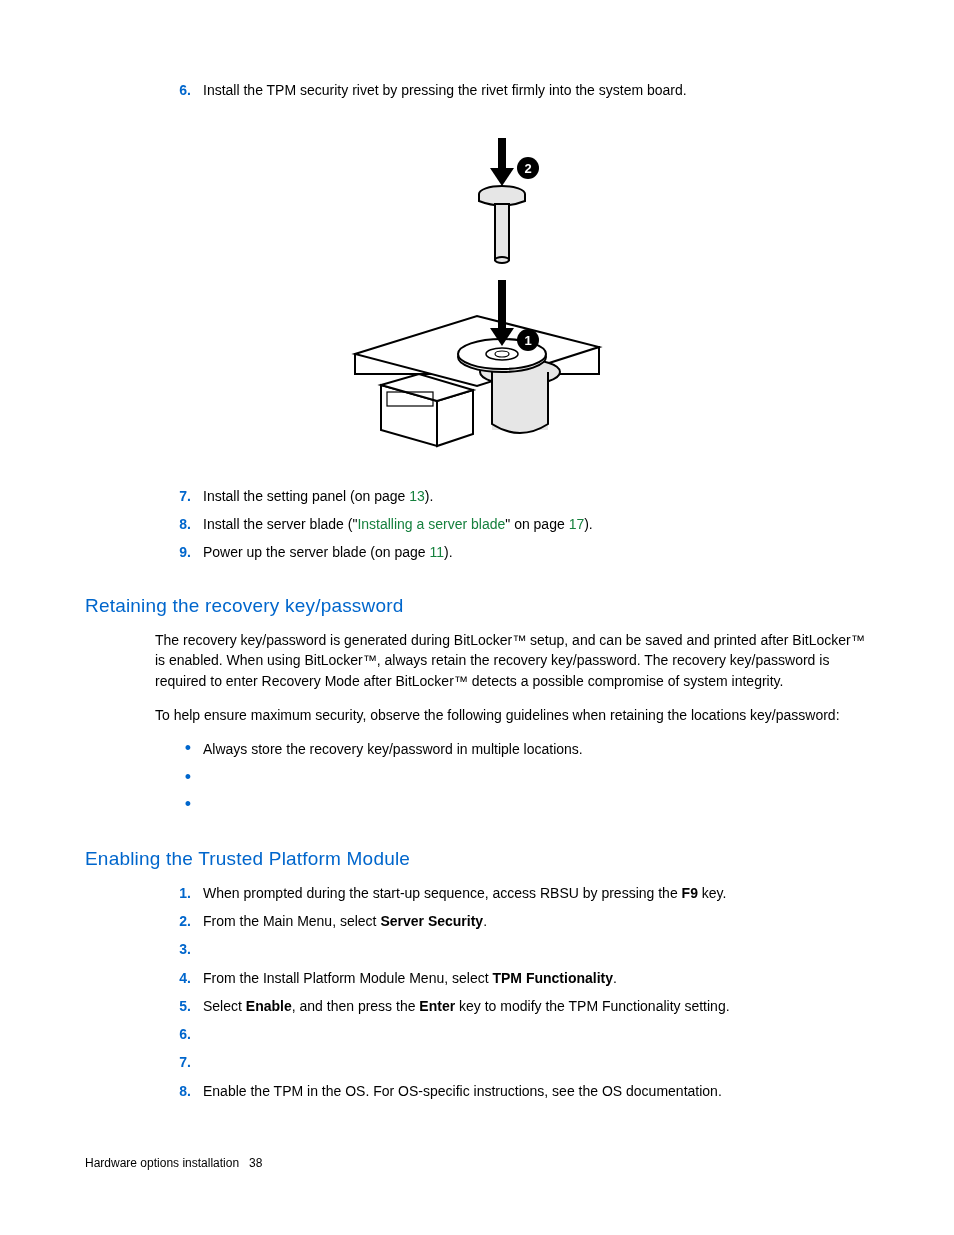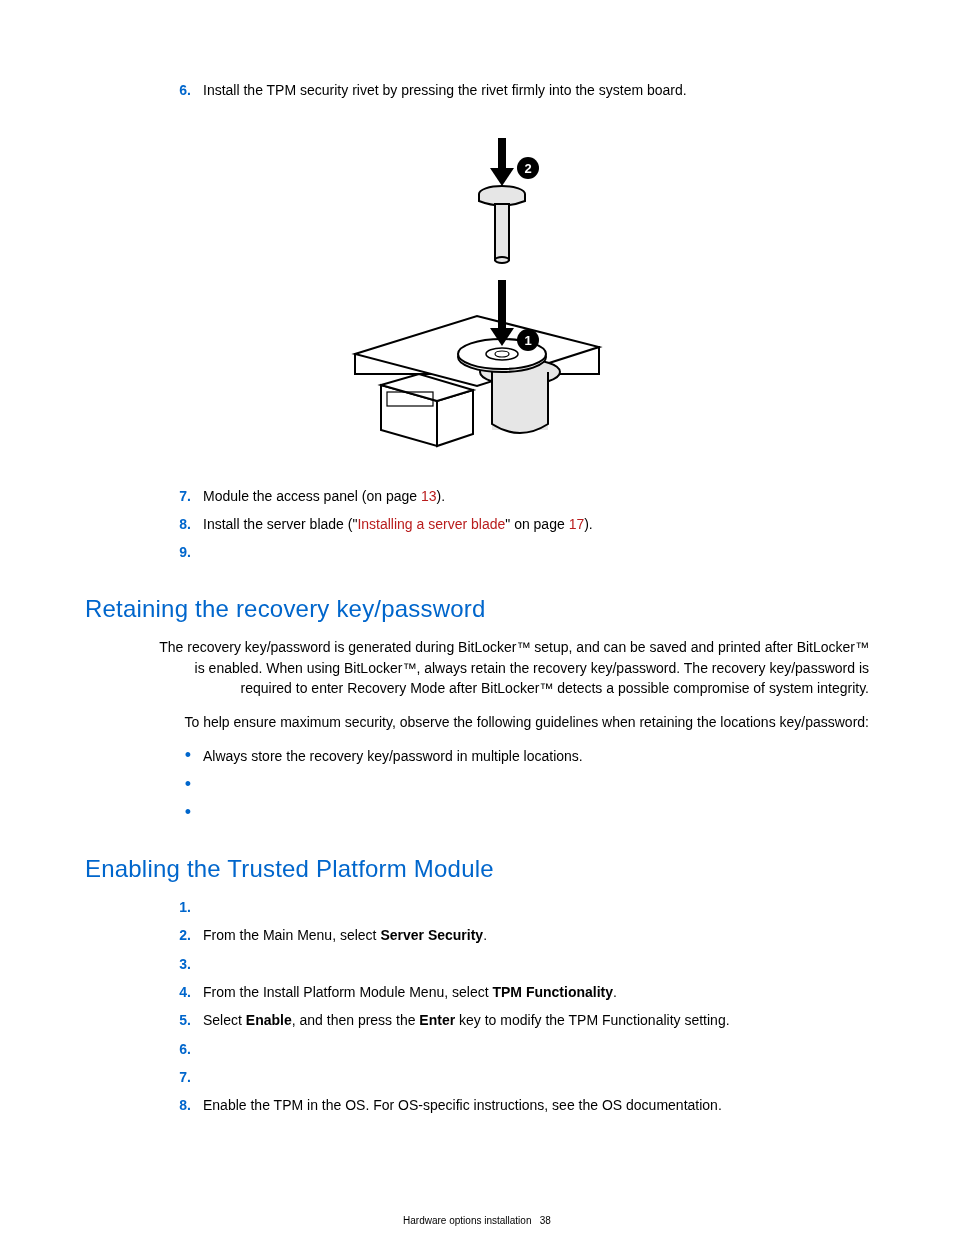--- a/index.html
+++ b/index.html
@@ -29,49 +29,48 @@
   .ol-text { flex: 1; }
   .figure {
     text-align: center;
     margin: 30px 0 30px 0;
   }
   .figure svg { display: inline-block; }
   h2 {
     font-family: Arial, Helvetica, sans-serif;
     font-weight: normal;
     color: #0066cc;
-    font-size: 24px;
+    font-size: 19px;
     margin: 30px 0 10px 0;
     letter-spacing: 0.2px;
   }
   .para {
     padding-left: 70px;
     margin-bottom: 14px;
-    text-align: right;
   }
   .b-row {
     display: flex;
     padding-left: 70px;
     margin-bottom: 8px;
   }
   .bullet {
     color: #0066cc;
     font-size: 18px;
     line-height: 1.1;
     min-width: 36px;
     text-align: right;
     padding-right: 12px;
     flex-shrink: 0;
   }
-  .link { color: #b91c1c; }
+  .link { color: #15803d; }
   .bold { font-weight: bold; }
   .footer {
-    margin-top: 98px;
-    text-align: center;
-    font-size: 10px;
+    margin-top: 54px;
+    text-align: left;
+    font-size: 12px;
   }
 </style>
 </head>
 <body>
 
 <div class="ol-row">
   <div class="ol-num">6.</div>
   <div class="ol-text">Install the TPM security rivet by pressing the rivet firmly into the system board.</div>
 </div>
 
@@ -111,31 +110,34 @@
   <line x1="225" y1="150" x2="225" y2="202" stroke="#000" stroke-width="8"></line>
   <polygon points="225,216 213,198 237,198" fill="#000"></polygon>
   <circle cx="251" cy="210" r="11" fill="#000"></circle>
   <text x="251" y="215" text-anchor="middle" fill="#fff" font-size="13" font-weight="bold">1</text>
 </svg>
 </div>
 
 <div class="ol-row">
   <div class="ol-num">7.</div>
   <div class="ol-text">
-    <span>Module the access panel (on page </span><span class="link">13</span><span>).</span>
+    <span>Install the setting panel (on page </span><span class="link">13</span><span>).</span>
   </div>
 </div>
 <div class="ol-row">
   <div class="ol-num">8.</div>
   <div class="ol-text">
     <span>Install the server blade ("</span><span class="link">Installing a server blade</span><span>" on page </span><span class="link">17</span><span>).</span>
   </div>
 </div>
 <div class="ol-row">
   <div class="ol-num">9.</div>
+  <div class="ol-text">
+    <span>Power up the server blade (on page </span><span class="link">11</span><span>).</span>
+  </div>
 </div>
 
 <h2>Retaining the recovery key/password</h2>
 <div class="para">The recovery key/password is generated during BitLocker™ setup, and can be saved and printed after BitLocker™ is enabled. When using BitLocker™, always retain the recovery key/password. The recovery key/password is required to enter Recovery Mode after BitLocker™ detects a possible compromise of system integrity.</div>
 <div class="para">To help ensure maximum security, observe the following guidelines when retaining the locations key/password:</div>
 
 <div class="b-row">
   <div class="bullet">•</div>
   <div>Always store the recovery key/password in multiple locations.</div>
 </div>
@@ -143,20 +145,23 @@
   <div class="bullet">•</div>
 </div>
 <div class="b-row">
   <div class="bullet">•</div>
 </div>
 
 <h2>Enabling the Trusted Platform Module</h2>
 
 <div class="ol-row">
   <div class="ol-num">1.</div>
+  <div class="ol-text">
+    <span>When prompted during the start-up sequence, access RBSU by pressing the </span><span class="bold">F9</span><span> key.</span>
+  </div>
 </div>
 <div class="ol-row">
   <div class="ol-num">2.</div>
   <div class="ol-text">
     <span>From the Main Menu, select </span><span class="bold">Server Security</span><span>.</span>
   </div>
 </div>
 <div class="ol-row">
   <div class="ol-num">3.</div>
 </div>

